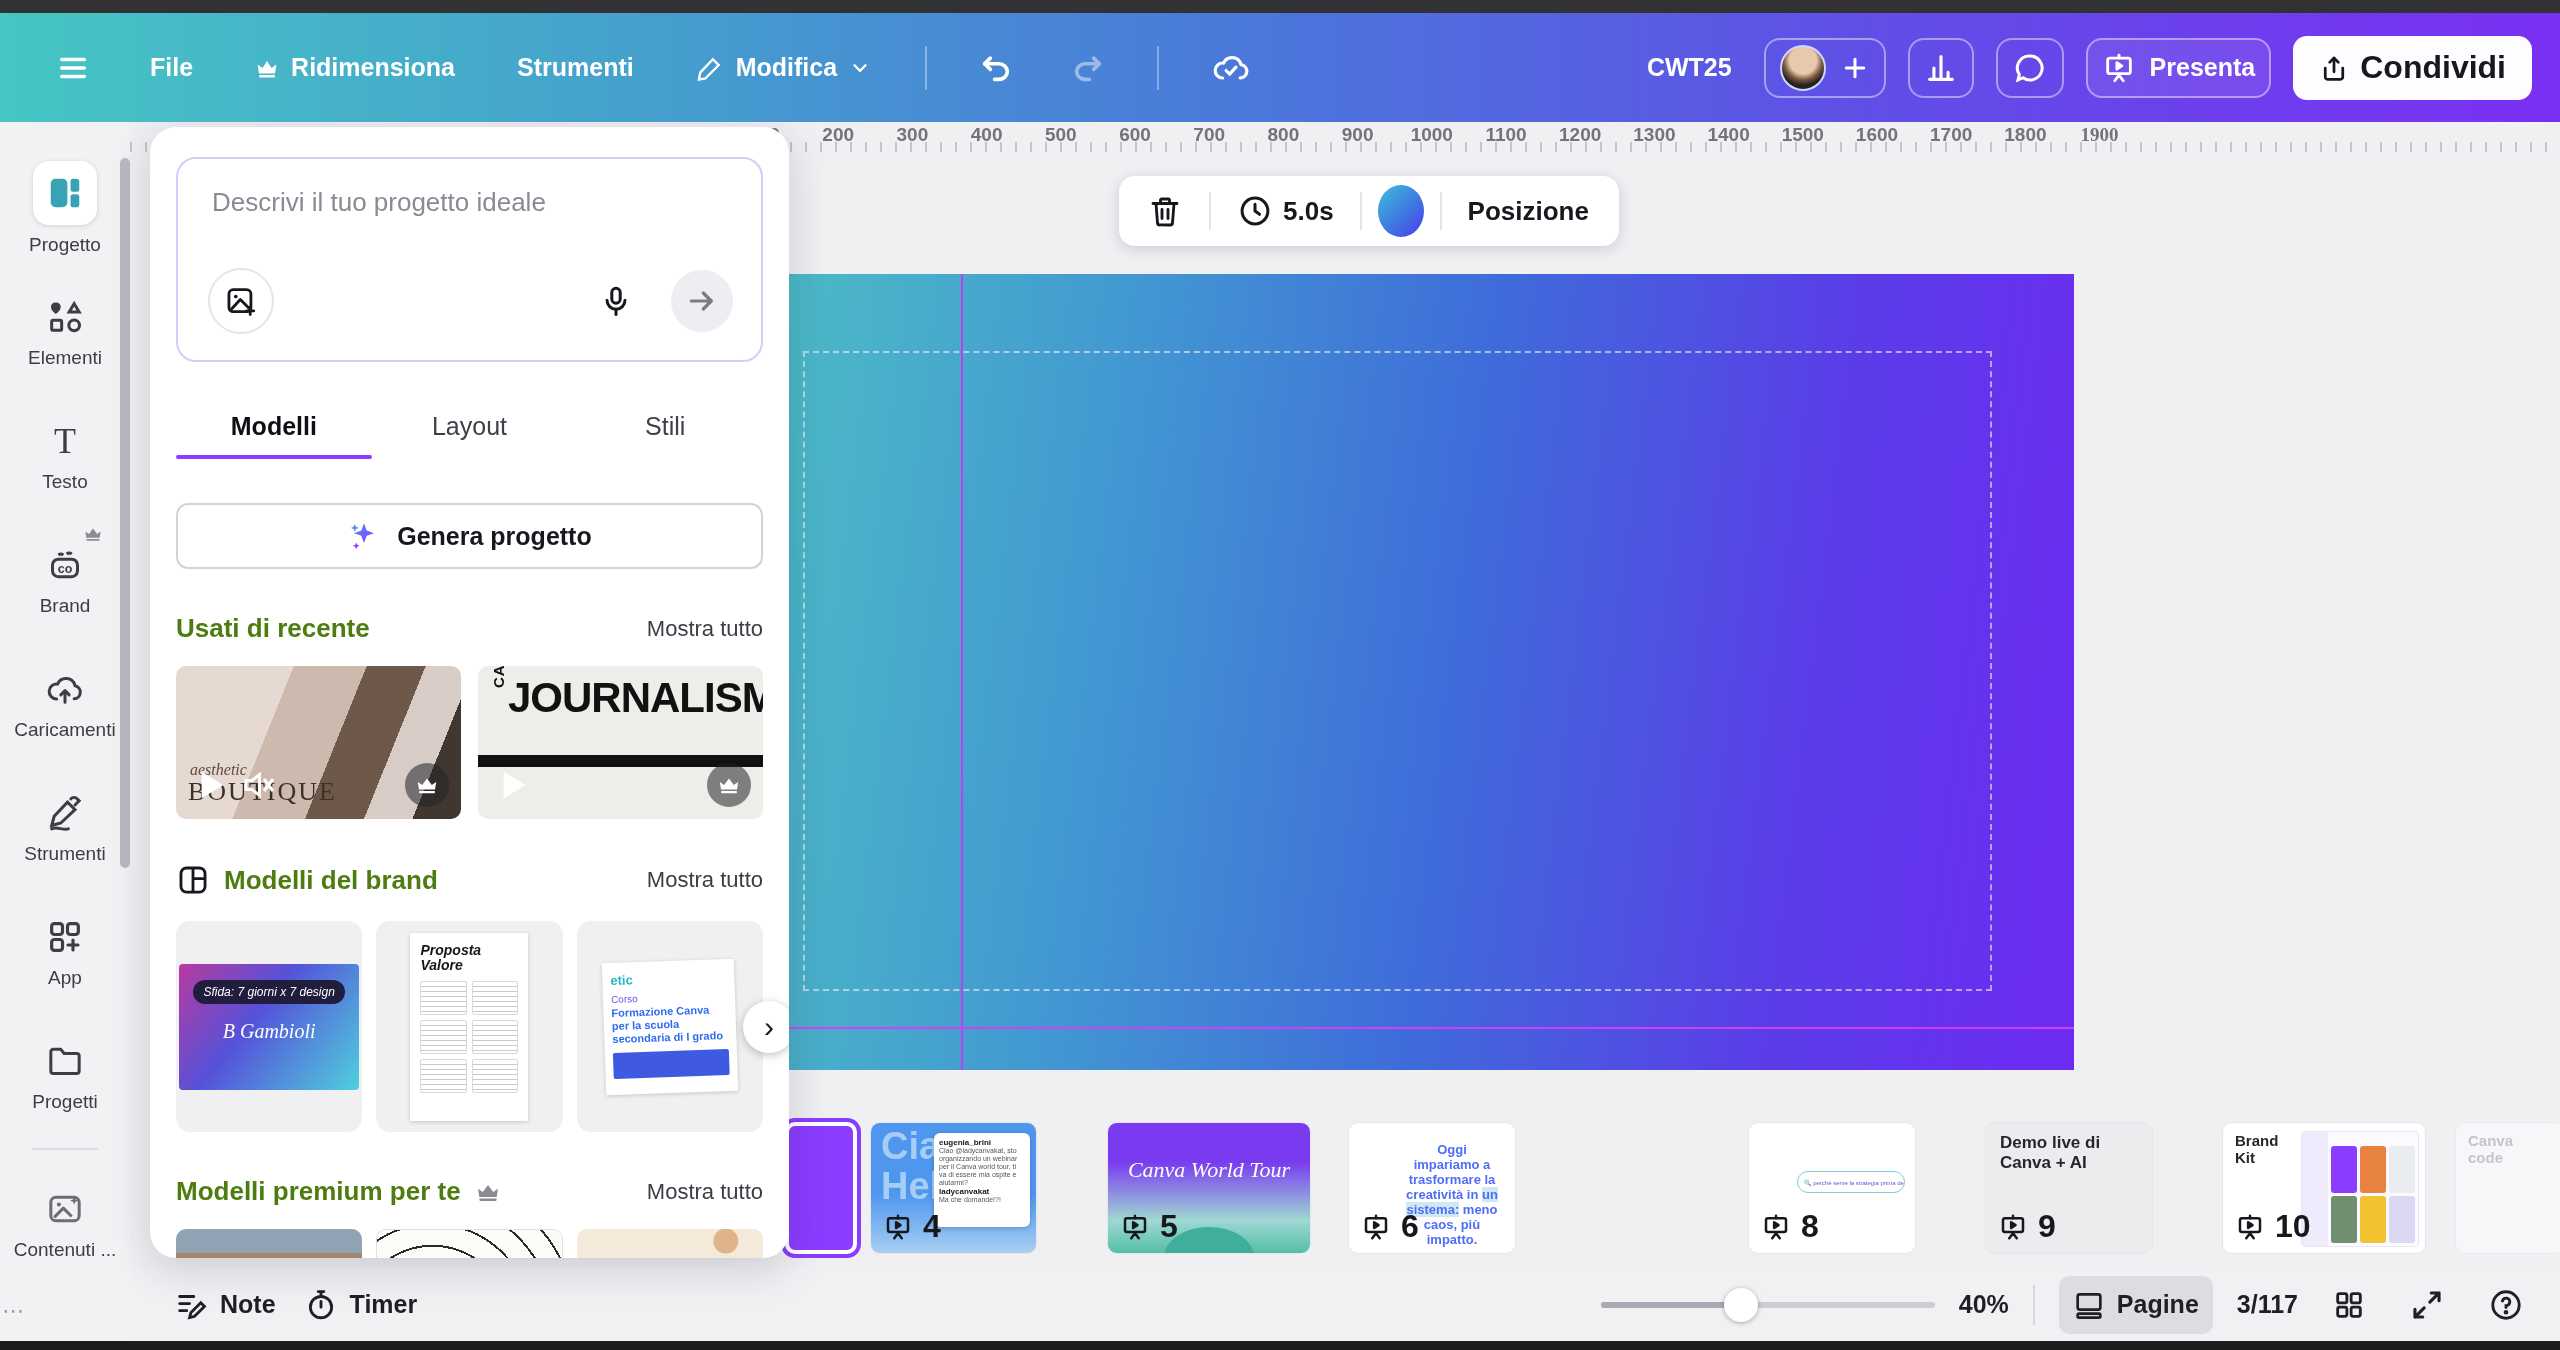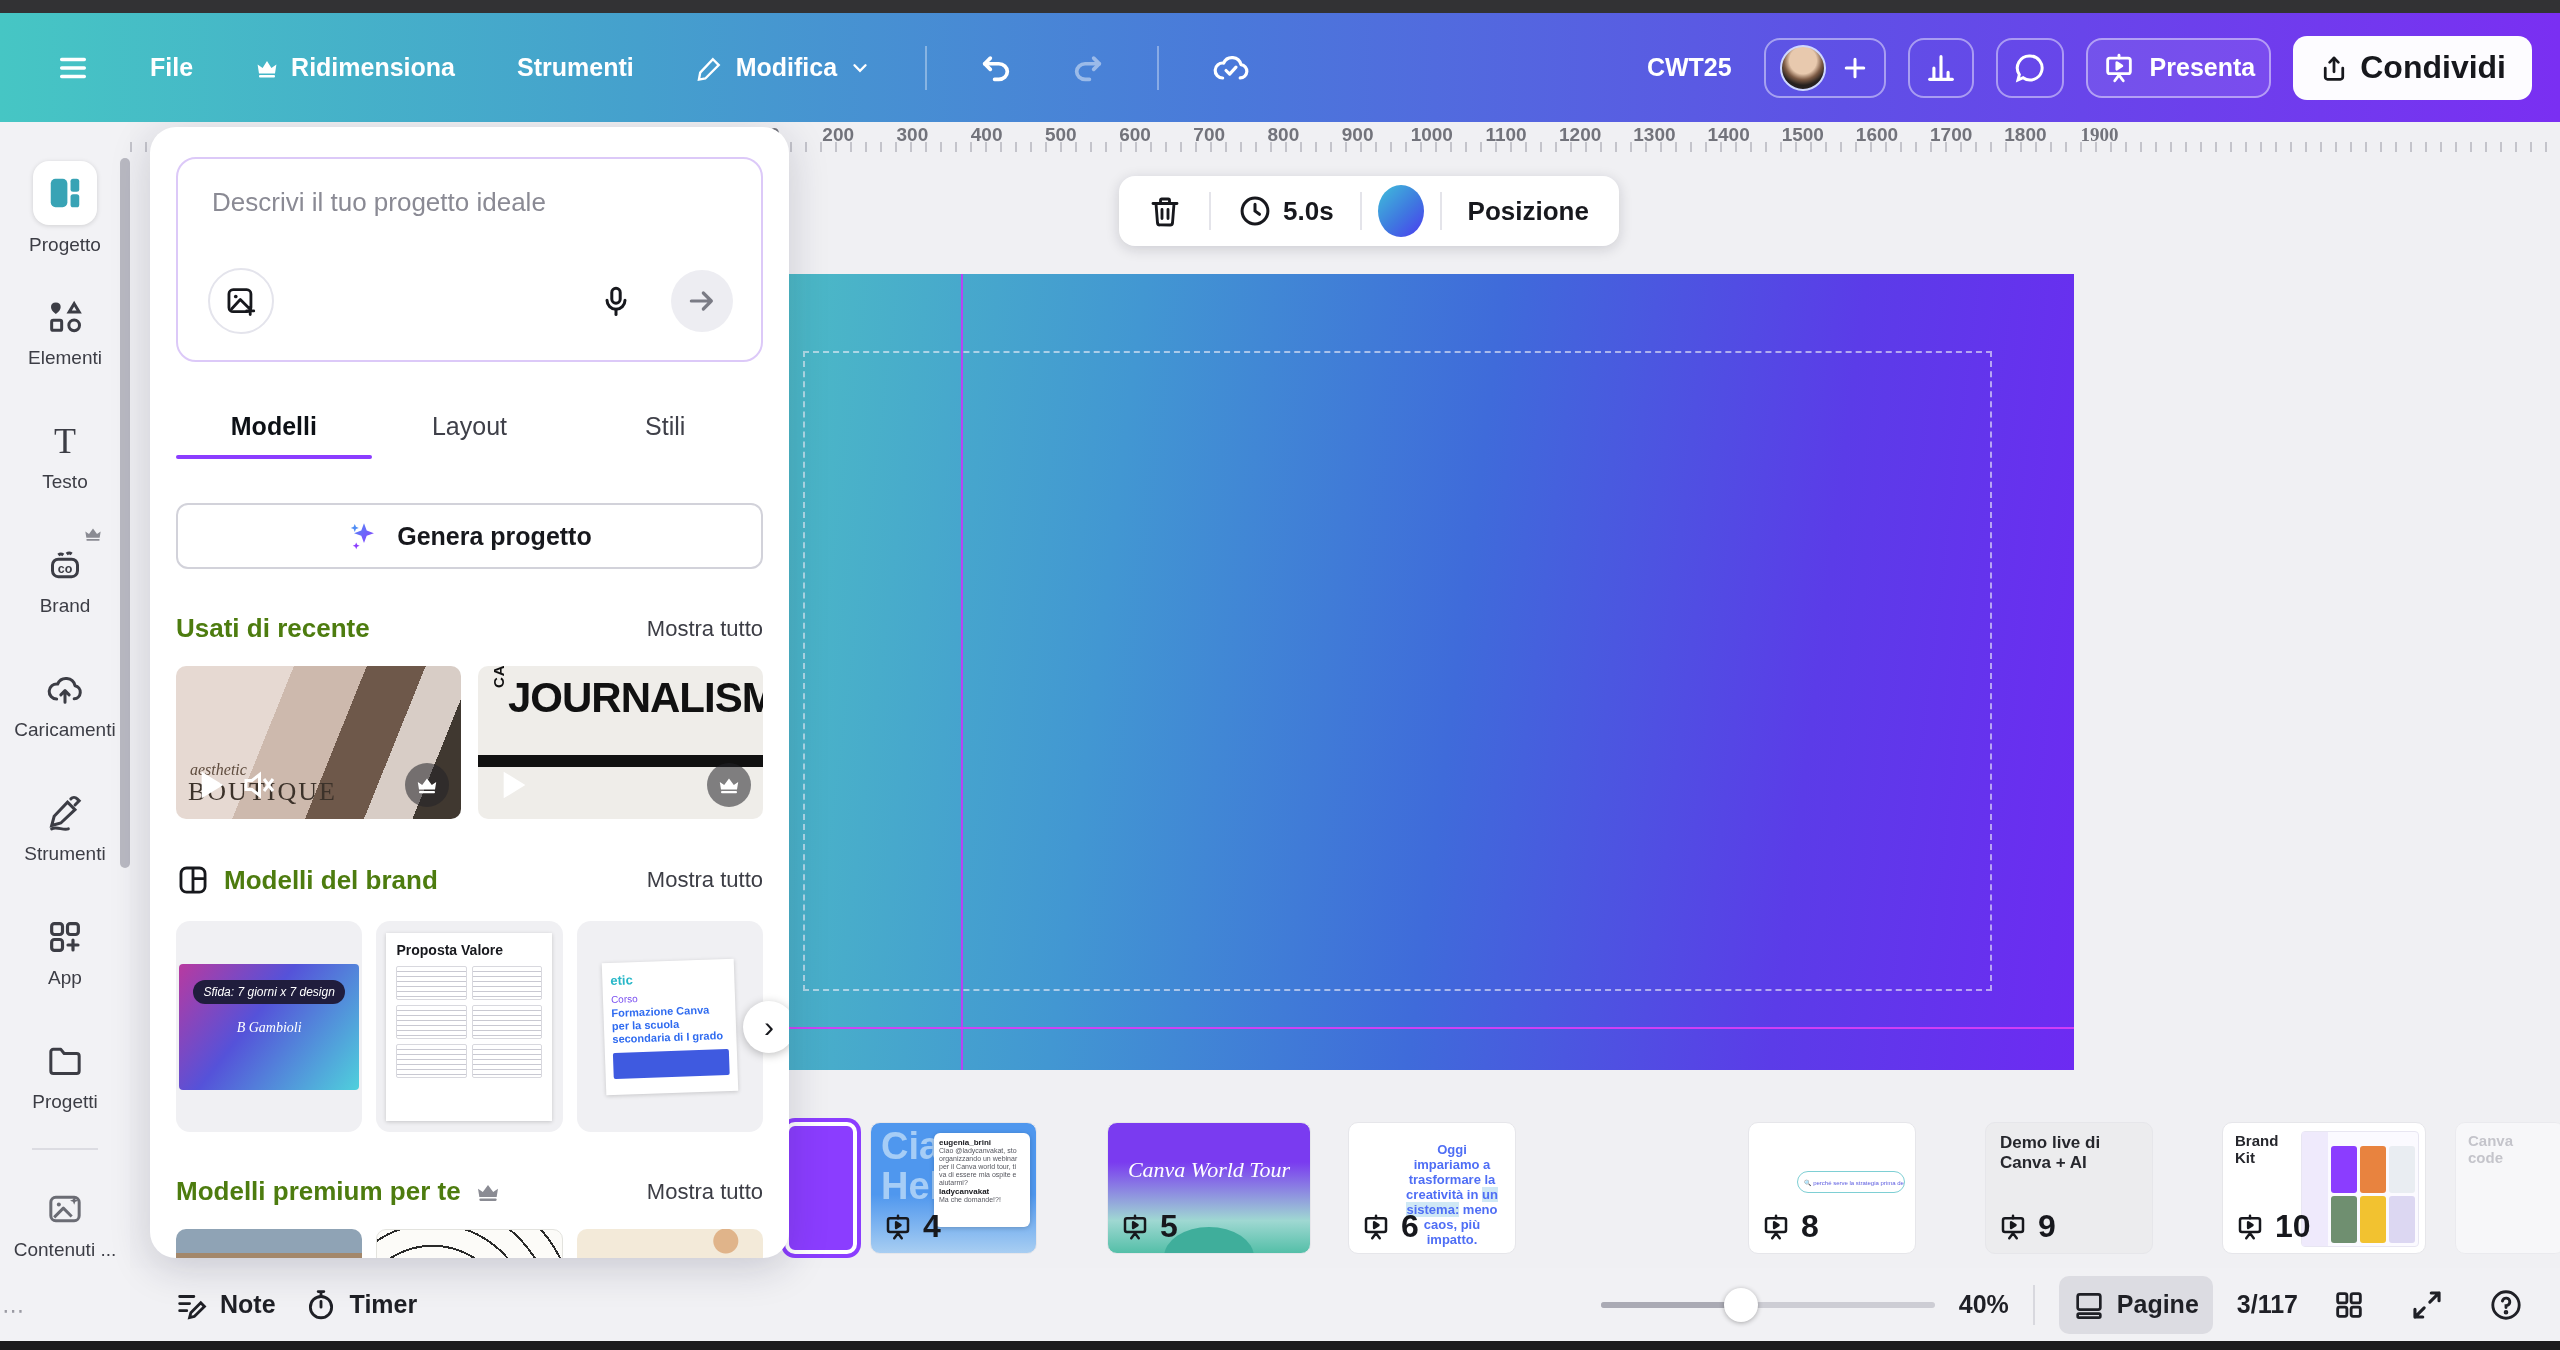--- a/index.html
+++ b/index.html
@@ -88,22 +88,22 @@
   .rt-j1 { position:absolute; left:12px; top:22px; font-size:15px; font-weight:700; color:#111; transform:rotate(-90deg); transform-origin:left top; letter-spacing:1px; }
   .rt-j2 { position:absolute; left:30px; top:8px; font-size:42px; font-weight:800; letter-spacing:-1px; color:#111; font-stretch:condensed; }
   .play-overlay { position:absolute; left:14px; bottom:14px; display:flex; gap:10px; align-items:center; }
   .crown-badge { position:absolute; right:12px; bottom:12px; width:44px; height:44px; border-radius:50%; background:rgba(35,35,40,.55);
     display:flex; align-items:center; justify-content:center; }
   #brand-row { display:flex; gap:14px; margin-top:24px; }
   .brand-card { width:219px; height:211px; background:#f0f0f3; border-radius:14px; display:flex; align-items:center; justify-content:center; cursor:pointer; overflow:hidden; }
   .bc1-inner { width:180px; height:126px; border-radius:4px; padding-top:16px; text-align:center;
     background:linear-gradient(128deg,#b83aa0 0%,#5552d9 42%,#4fd0dc 100%); }
   .bc1-pill { display:inline-block; background:#201d3d; color:#fff; border-radius:14px; padding:5px 10px; font-size:12px; font-style:italic; white-space:nowrap; }
-  .bc1-sub { margin-top:16px; color:#fff; font-family:"Liberation Serif",serif; font-style:italic; font-size:14px; }
-  .bc2-inner { width:166px; height:188px; background:#fff; box-shadow:0 1px 4px rgba(0,0,0,.18); padding:10px; }
+  .bc1-sub { margin-top:16px; color:#fff; font-family:"Liberation Serif",serif; font-style:italic; font-size:20px; }
+  .bc2-inner { width:118px; height:188px; background:#fff; box-shadow:0 1px 4px rgba(0,0,0,.18); padding:10px;font-style:italic; }
   .bc2-title { font-size:14px; font-weight:800; color:#17181d; line-height:1.1; }
   .bc2-grid { margin-top:8px; display:grid; grid-template-columns:1fr 1fr; gap:5px; }
   .bc2-cell { height:34px; border:1px solid #d8d8de; border-radius:2px; background:
     repeating-linear-gradient(#fff 0 4px,#c9c9d2 4px 5px); }
   .bc3-inner { width:132px; height:132px; background:#fff; box-shadow:0 1px 4px rgba(0,0,0,.18); padding:10px 8px; transform:rotate(-2deg); }
   .bc3-logo { font-size:13px; font-weight:800; color:#28b7c8; }
   .bc3-tag { font-size:10px; color:#7a4ff0; margin-top:6px; }
   .bc3-title { font-size:11px; font-weight:700; color:#2f6bf0; line-height:1.2; margin-top:2px; }
   .bc3-band { margin-top:6px; height:26px; background:#3f5ae0; border-radius:2px; }
   #brand-next { position:absolute; right:-6px; top:874px; width:52px; height:52px; background:#fff; border-radius:50%;

